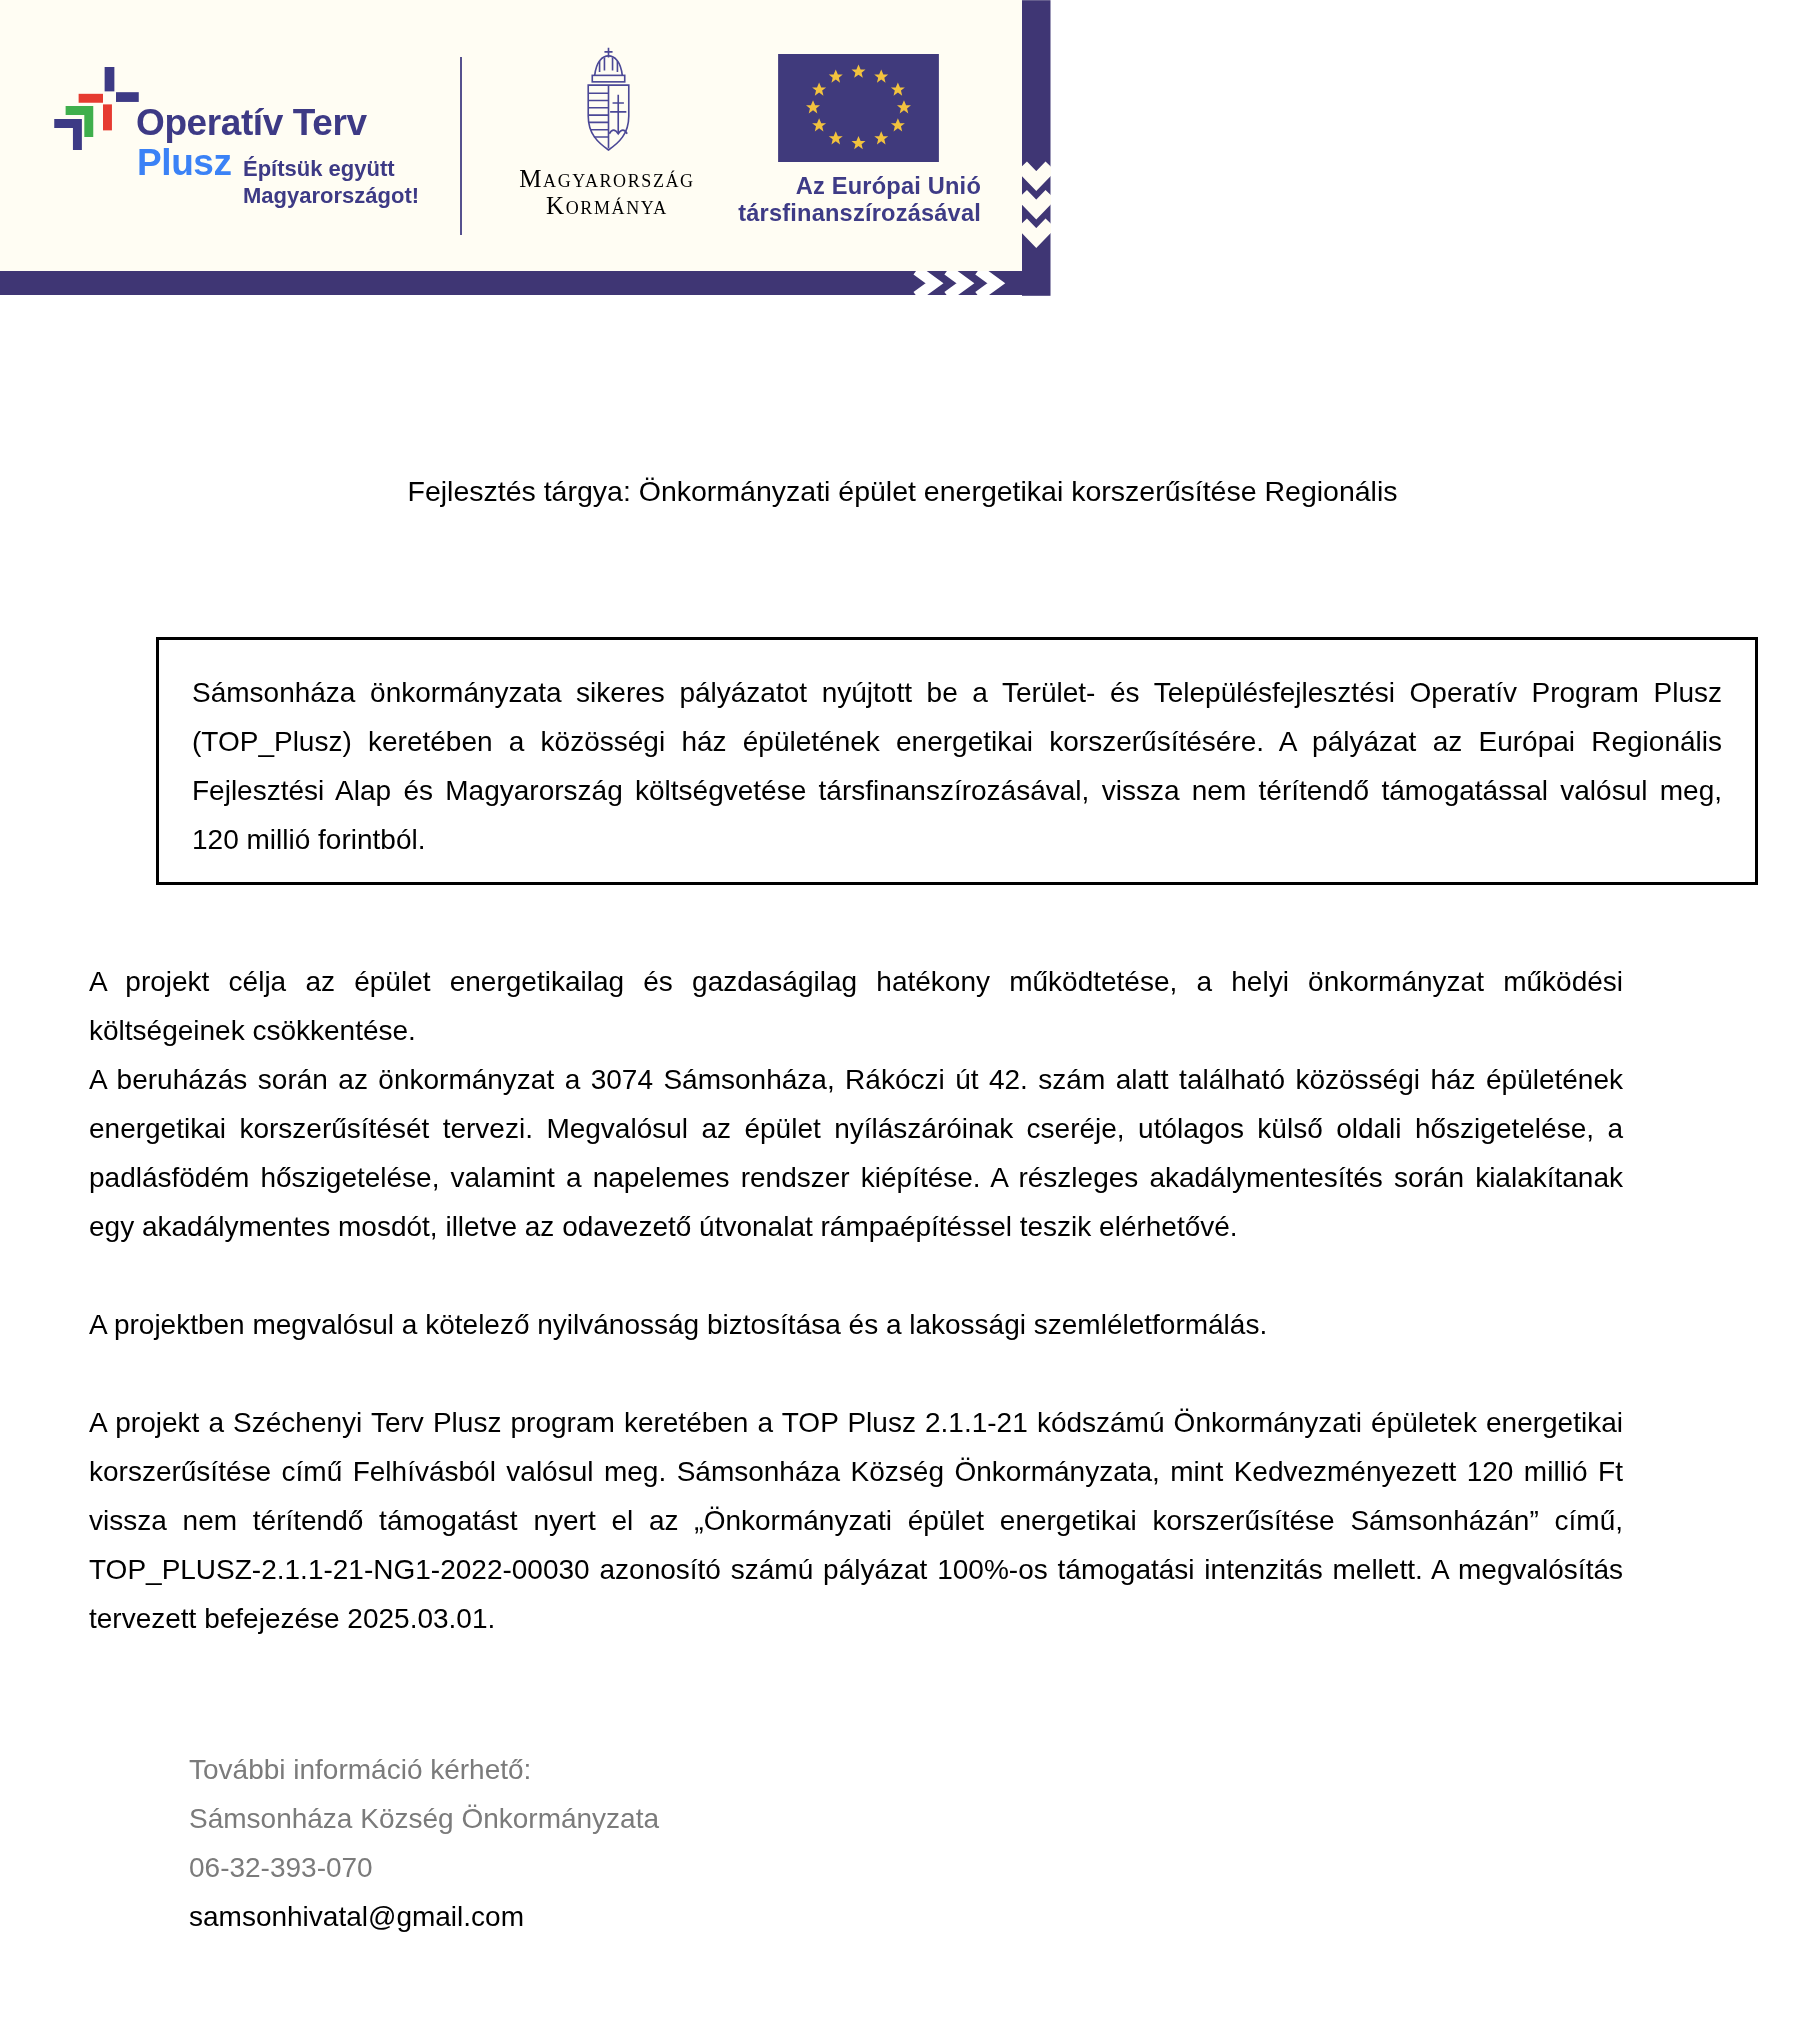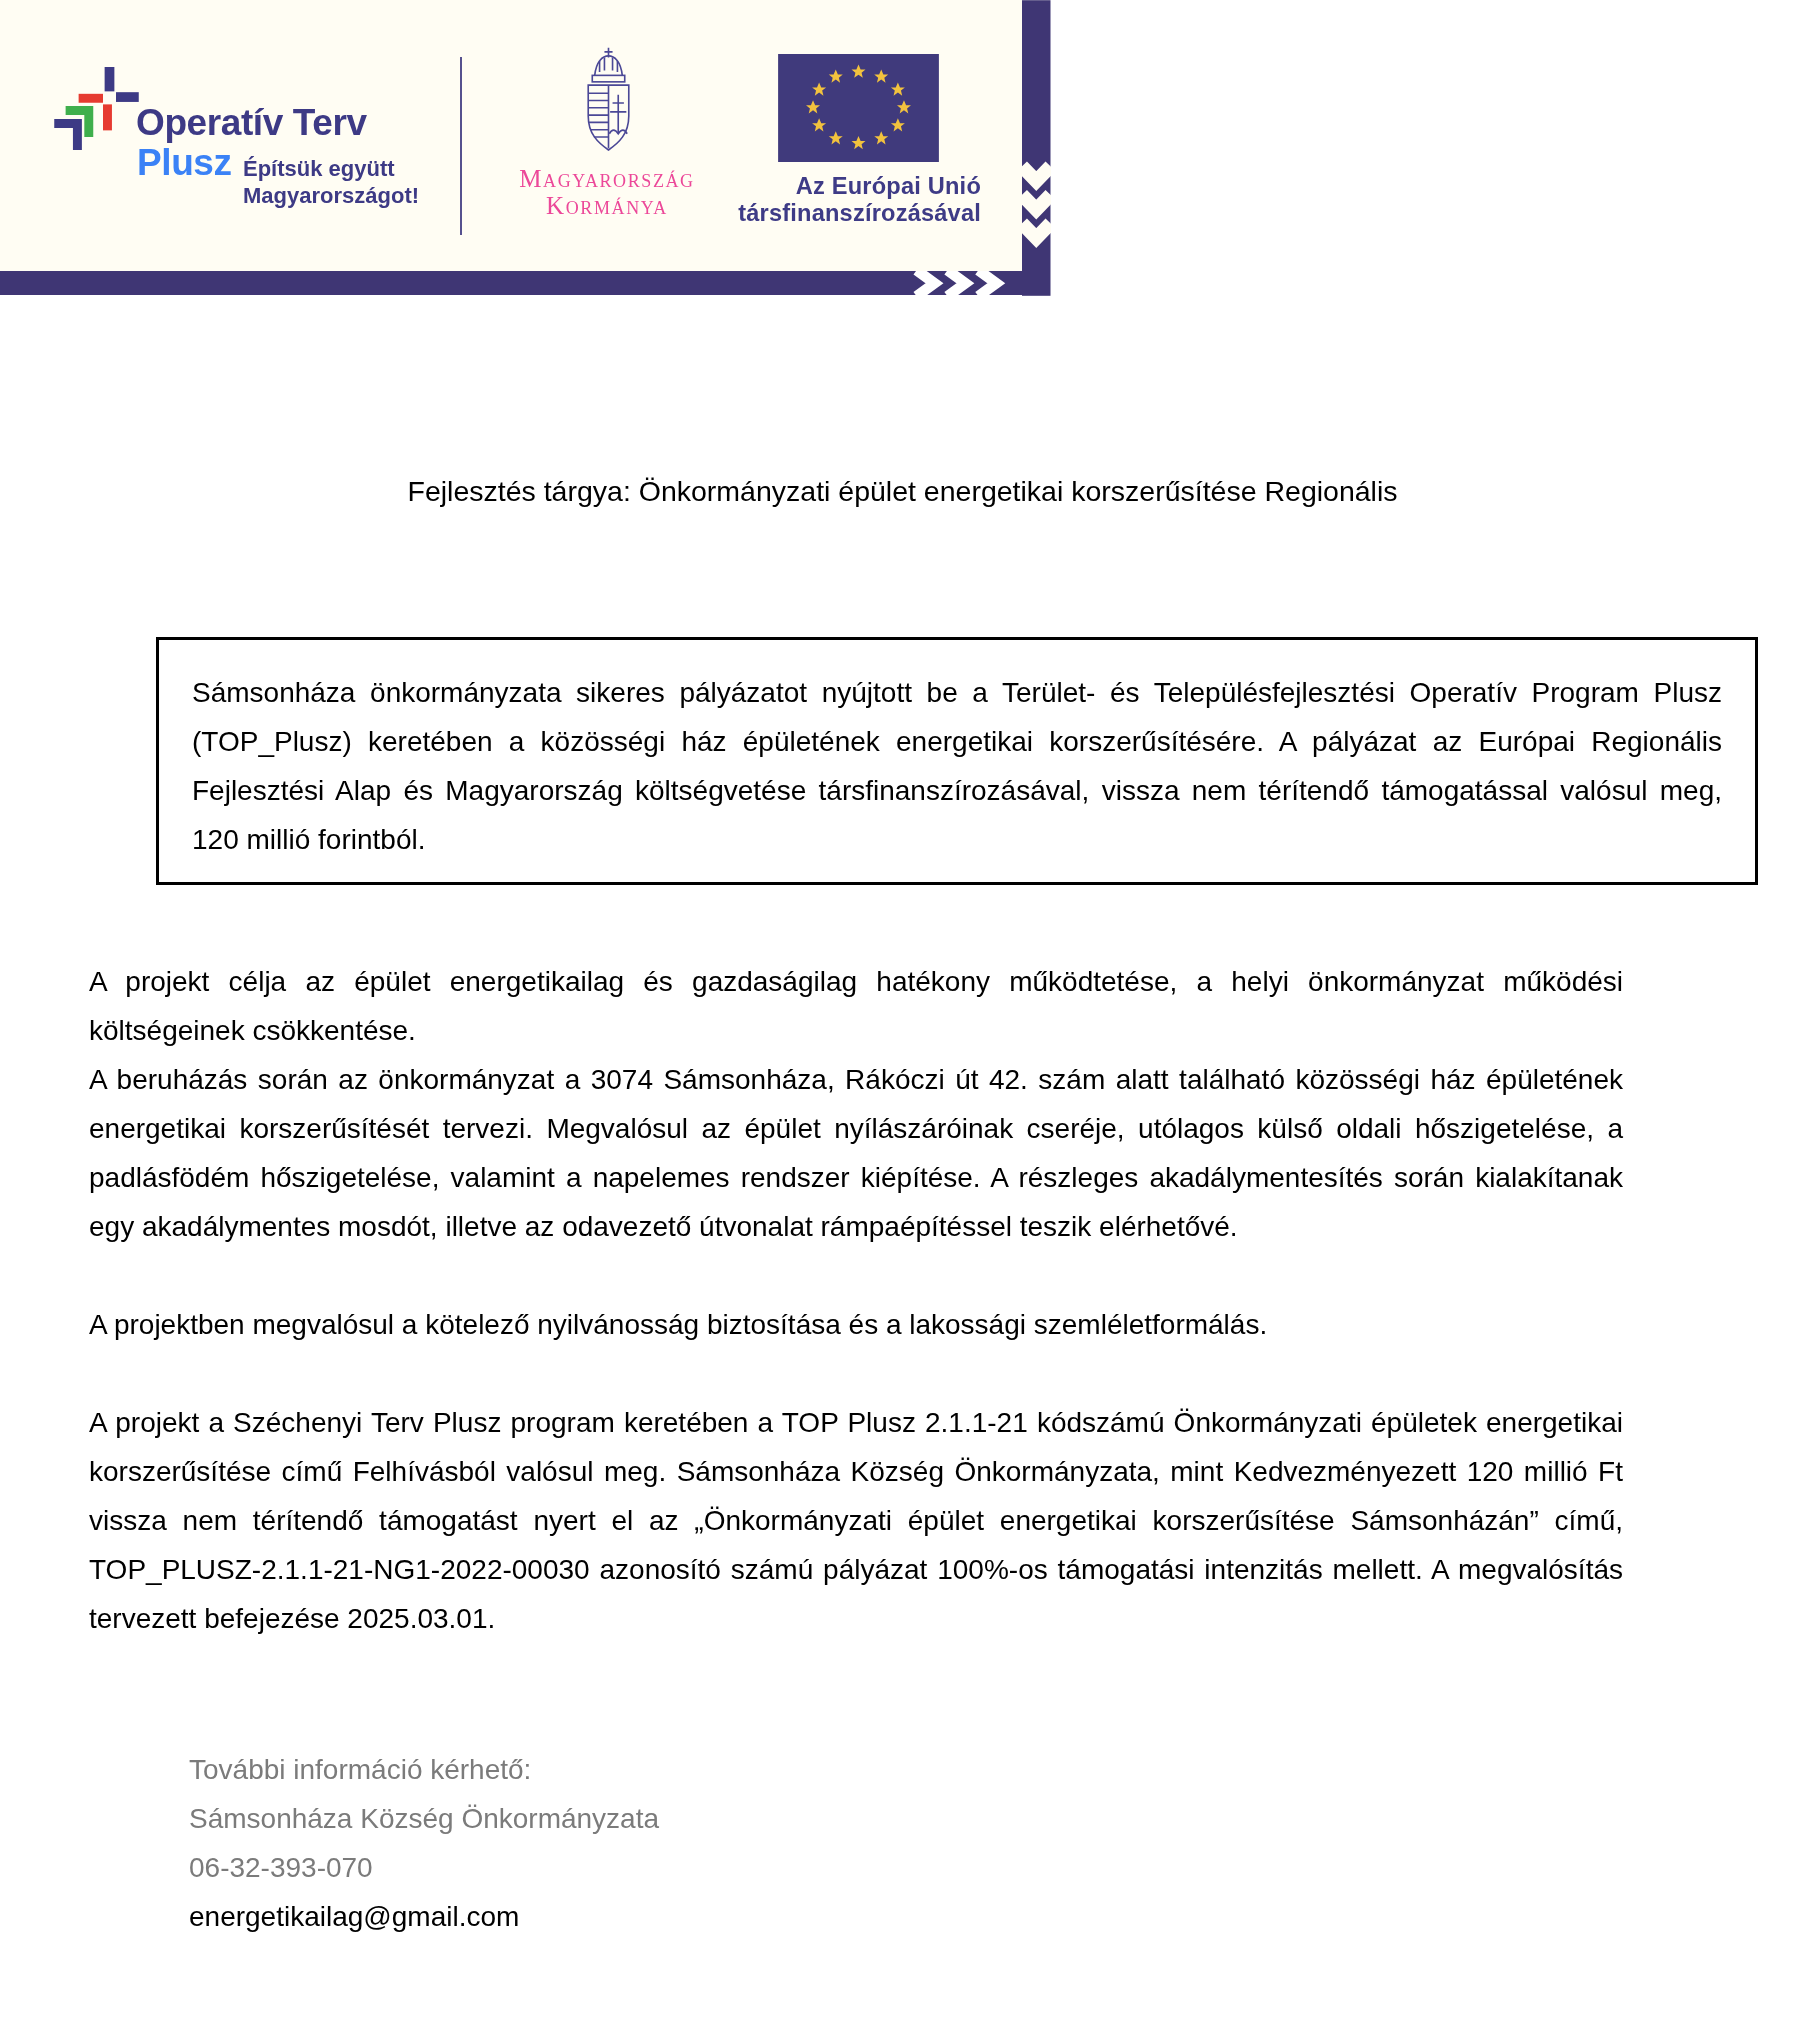--- a/index.html
+++ b/index.html
@@ -50,21 +50,21 @@
     width: 2.4px; height: 178px; background: #56518e;
   }
 
   
   .gov-arms { position: absolute; left: 572px; top: 46px; }
   .gov-text {
     position: absolute; left: 485px; top: 165px; width: 244px;
     text-align: center;
     font-family: "Liberation Serif", serif;
     font-variant: small-caps;
-    font-size: 25px; color: #ec4899; letter-spacing: 1.6px;
+    font-size: 25px; color: #000000; letter-spacing: 1.6px;
     line-height: 27px;
   }
 
   
   .eu-flag { position: absolute; left: 778px; top: 54px; }
   .eu-text {
     position: absolute; left: 737px; top: 173px; width: 244px;
     text-align: right;
     font-size: 23.6px; color: #3e3b86; font-weight: bold;
     line-height: 27px; letter-spacing: 0.2px;
@@ -201,17 +201,17 @@
     <p class="body-p p-first">A projekt célja az épület energetikailag és gazdaságilag hatékony működtetése, a helyi önkormányzat működési költségeinek csökkentése.</p>
     <p class="body-p p-next">A beruházás során az önkormányzat a 3074 Sámsonháza, Rákóczi út 42. szám alatt található közösségi ház épületének energetikai korszerűsítését tervezi. Megvalósul az épület nyílászáróinak cseréje, utólagos külső oldali hőszigetelése, a padlásfödém hőszigetelése, valamint a napelemes rendszer kiépítése. A részleges akadálymentesítés során kialakítanak egy akadálymentes mosdót, illetve az odavezető útvonalat rámpaépítéssel teszik elérhetővé.</p>
     <p class="body-p p-gap">A projektben megvalósul a kötelező nyilvánosság biztosítása és a lakossági szemléletformálás.</p>
     <p class="body-p p-gap">A projekt a Széchenyi Terv Plusz program keretében a TOP Plusz 2.1.1-21 kódszámú Önkormányzati épületek energetikai korszerűsítése című Felhívásból valósul meg. Sámsonháza Község Önkormányzata, mint Kedvezményezett 120 millió Ft vissza nem térítendő támogatást nyert el az „Önkormányzati épület energetikai korszerűsítése Sámsonházán” című, TOP_PLUSZ-2.1.1-21-NG1-2022-00030 azonosító számú pályázat 100%-os támogatási intenzitás mellett. A megvalósítás tervezett befejezése 2025.03.01.</p>
   </div>
 
   <div class="contact">
     <p class="gray">További információ kérhető:</p>
     <p class="gray">Sámsonháza Község Önkormányzata</p>
     <p class="gray">06-32-393-070</p>
-    <p class="black">energetikailag@gmail.com</p>
+    <p class="black">samsonhivatal@gmail.com</p>
   </div>
 
 </div>
 
 
 </body></html>

